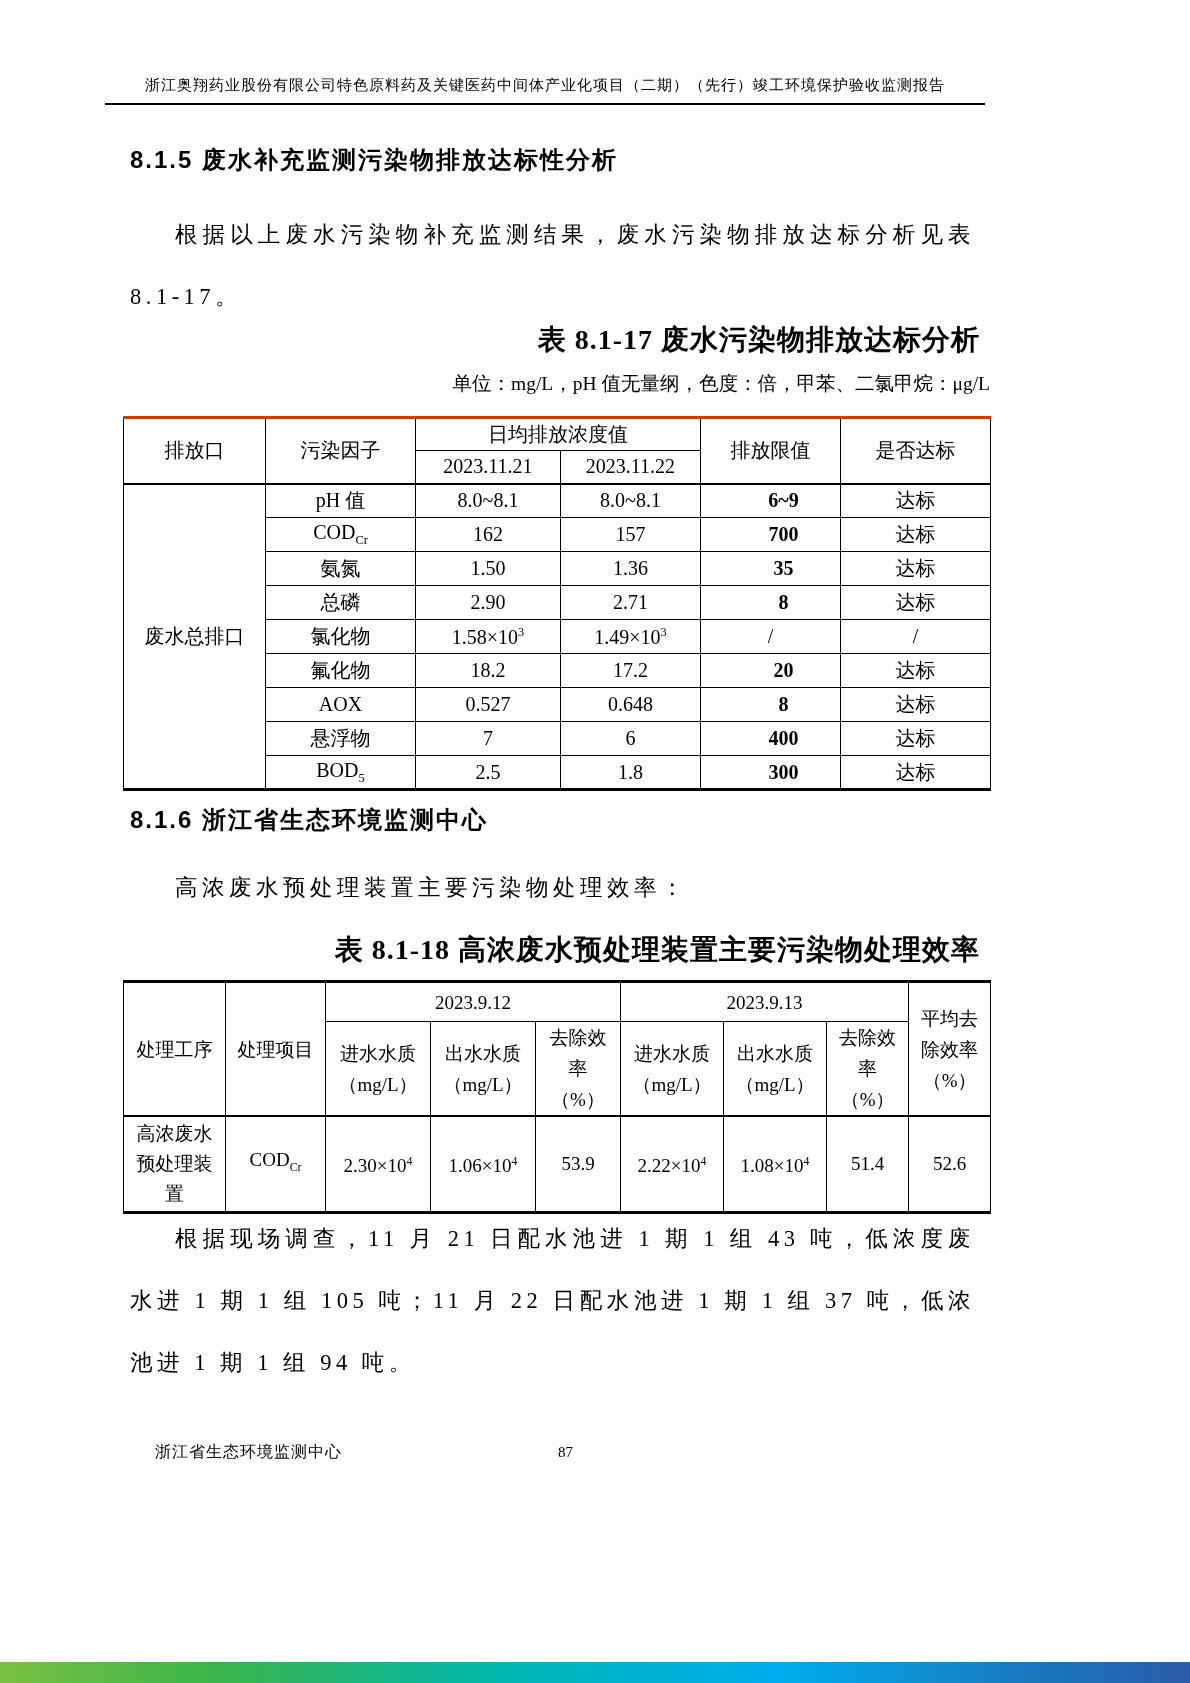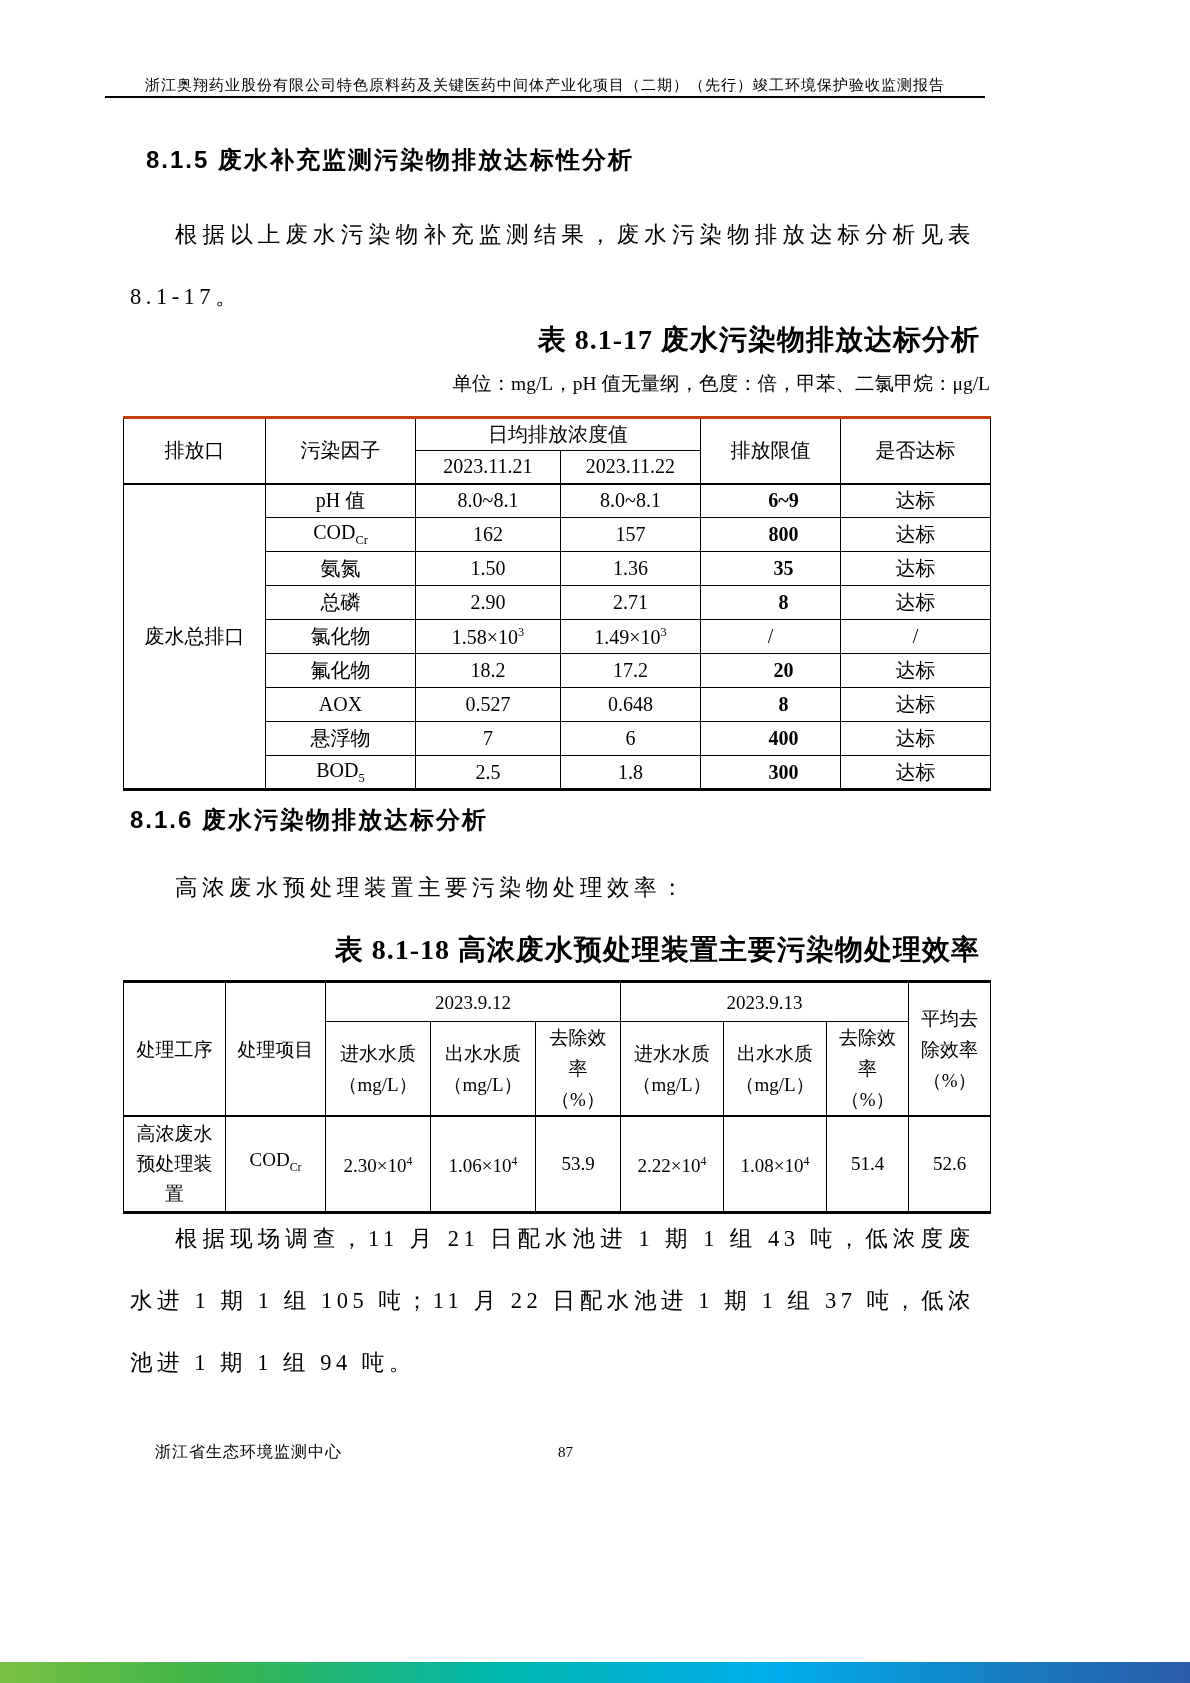--- a/index.html
+++ b/index.html
@@ -6,29 +6,29 @@
   body{
     width:1190px;height:1683px;background:#ffffff;color:#000;
     position:relative;overflow:hidden;
     font-family:"Liberation Serif","DejaVu Serif",serif;
   }
   .abs{position:absolute;}
   
   .doc-header{
     top:74px;left:105px;width:880px;text-align:center;
     font-size:15px;line-height:22px;letter-spacing:1px;
-    border-bottom:2px solid #000;
+    border-bottom:2px solid #000;padding-bottom:7px;
   }
   
   .sec-heading{
     left:130px;font-size:24px;line-height:30px;font-weight:bold;
     font-family:"Liberation Sans","DejaVu Sans",sans-serif;
     letter-spacing:2px;white-space:nowrap;
   }
-  .h815{top:145px;margin-left:16px;}
+  .h815{top:145px;}
   .h816{top:805px;}
   
   .para{
     left:130px;width:845px;font-size:22.5px;line-height:62px;
     text-align:justify;letter-spacing:4.5px;
   }
   .para p{margin:0;text-indent:2em;text-align:justify;}
   .p815{top:204px;}
   .p816{top:857px;}
   .p-block{top:1208px;}
@@ -118,21 +118,21 @@
           <td>pH 值</td>
           <td>8.0~8.1</td>
           <td>8.0~8.1</td>
           <td class="bold">6~9</td>
           <td>达标</td>
         </tr>
         <tr>
           <td>COD<sub>Cr</sub></td>
           <td>162</td>
           <td>157</td>
-          <td class="bold">800</td>
+          <td class="bold">700</td>
           <td>达标</td>
         </tr>
         <tr>
           <td>氨氮</td>
           <td>1.50</td>
           <td>1.36</td>
           <td class="bold">35</td>
           <td>达标</td>
         </tr>
         <tr>
@@ -173,21 +173,21 @@
         <tr>
           <td>BOD<sub>5</sub></td>
           <td>2.5</td>
           <td>1.8</td>
           <td class="bold">300</td>
           <td>达标</td>
         </tr>
       </tbody>
   </table>
 
-  <div class="abs sec-heading h816">8.1.6 废水污染物排放达标分析</div>
+  <div class="abs sec-heading h816">8.1.6 浙江省生态环境监测中心</div>
 
   <div class="abs para p816">
     <p>高浓废水预处理装置主要污染物处理效率：</p>
   </div>
 
   <div class="abs tcaption cap2">表 8.1-18 高浓废水预处理装置主要污染物处理效率</div>
 
   <table class="abs t2">
     <colgroup>
       <col style="width:102px">

